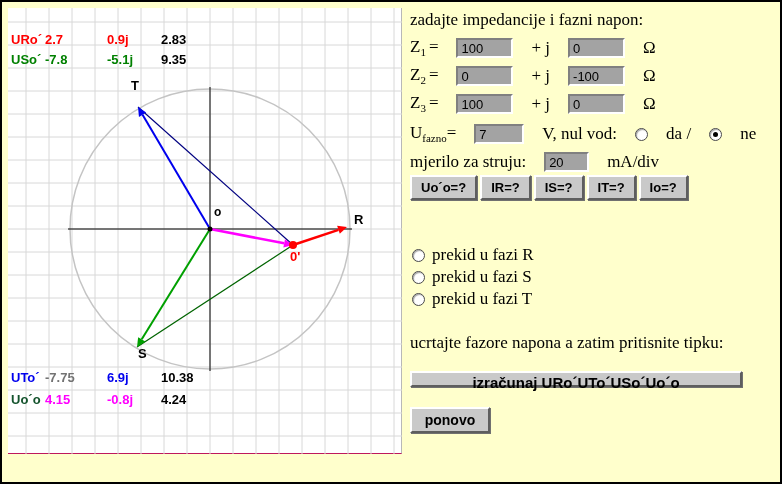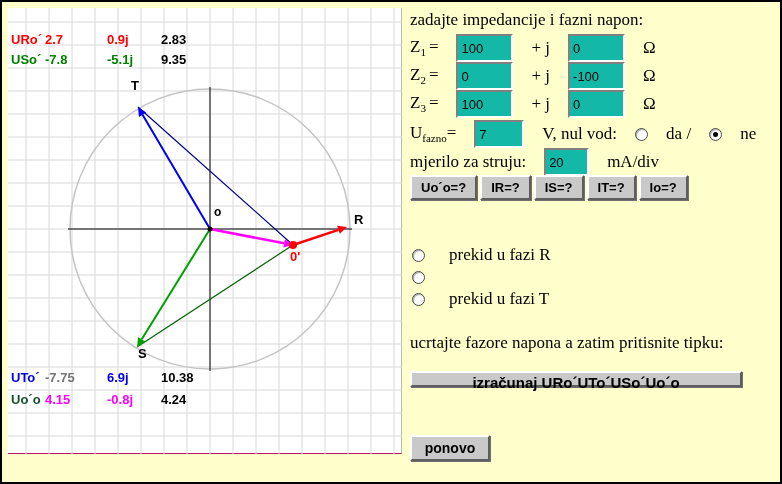--- a/index.html
+++ b/index.html
@@ -29,44 +29,44 @@
   .panel { position:absolute; left:402px; top:6px; width:376px; height:472px;
            font-size:17px; }
   .title { position:absolute; left:6px; top:2px; white-space:nowrap; }
   .prow { position:absolute; left:6px; height:24px; display:flex;
           align-items:center; gap:18px; white-space:nowrap; }
   .z1 { top:28px; } .z2 { top:56px; } .z3 { top:84px; }
   .ufz { top:114px; } .mjer { top:142px; } .btns { top:167px; gap:3px; }
   sub { font-size:11px; }
   .slabel .eq { margin-left:3px; }
   input.fld {
-    height:20px; background:#14b8a6; color:#000;
+    height:20px; background:#a3a3a3; color:#000;
     border:2px solid; border-color:#808080 #ffffff #ffffff #808080;
-    font:13px "Liberation Sans", sans-serif; padding:12px 3px;
+    font:13px "Liberation Sans", sans-serif; padding:4px 3px;
   }
   .w57 { width:57px; } .w50 { width:50px; } .w45 { width:45px; }
   .btn {
     background:#c9c9c9; color:#000;
     border:2px solid; border-color:#ffffff #5e5e5e #5e5e5e #ffffff;
     box-shadow:1px 1px 0 #707070;
     font:bold 13px "Liberation Sans", sans-serif;
     height:25px; padding:1px 9px; cursor:pointer;
   }
   .radio { position:relative; width:13px; height:13px; border-radius:50%;
            background:#fff; border:1px solid #4a4a4a; flex:none; display:inline-block;
            box-shadow: inset 1px 1px 1px rgba(0,0,0,.35); cursor:pointer; }
   .radio.checked::after { content:""; position:absolute; left:3px; top:3px;
            width:5px; height:5px; border-radius:50%; background:#000; }
-  .pk { position:absolute; left:8px; height:20px; display:flex; align-items:center; gap:24px; }
+  .pk { position:absolute; left:8px; height:20px; display:flex; align-items:center; gap:7px; }
   .pk1 { top:237px; } .pk2 { top:259px; } .pk3 { top:281px; }
   .instr { position:absolute; left:6px; top:325px; white-space:nowrap; }
   .btn-big { position:absolute; left:6px; top:363px; width:332px; height:16px;
              font:bold 15px "Liberation Sans", sans-serif; }
   .btn-ponovo { position:absolute; left:6px; top:399px; width:80px; height:26px;
-             font:bold 14px "Liberation Sans", sans-serif;margin-top:28px; }
+             font:bold 14px "Liberation Sans", sans-serif; }
 </style>
 </head>
 <body>
 
 <div class="app">
 
   <div class="plot">
     <svg id="plot-svg" width="394" height="446">
         <line x1="18" y1="0" x2="18" y2="446" stroke="#d8d8d8" stroke-width="1"></line>
         <line x1="41" y1="0" x2="41" y2="446" stroke="#d8d8d8" stroke-width="1"></line>
@@ -201,20 +201,21 @@
       <button class="btn">IT=?</button>
       <button class="btn">Io=?</button>
     </div>
 
     <div class="pk pk1">
       <span class="radio"></span>
       <span>prekid u fazi R</span>
     </div>
     <div class="pk pk2">
       <span class="radio"></span>
+      <span>prekid u fazi S</span>
     </div>
     <div class="pk pk3">
       <span class="radio"></span>
       <span>prekid u fazi T</span>
     </div>
 
     <div class="instr">ucrtajte fazore napona a zatim pritisnite tipku:</div>
 
     <button class="btn btn-big">izračunaj URo´UTo´USo´Uo´o</button>
     <button class="btn btn-ponovo">ponovo</button>

